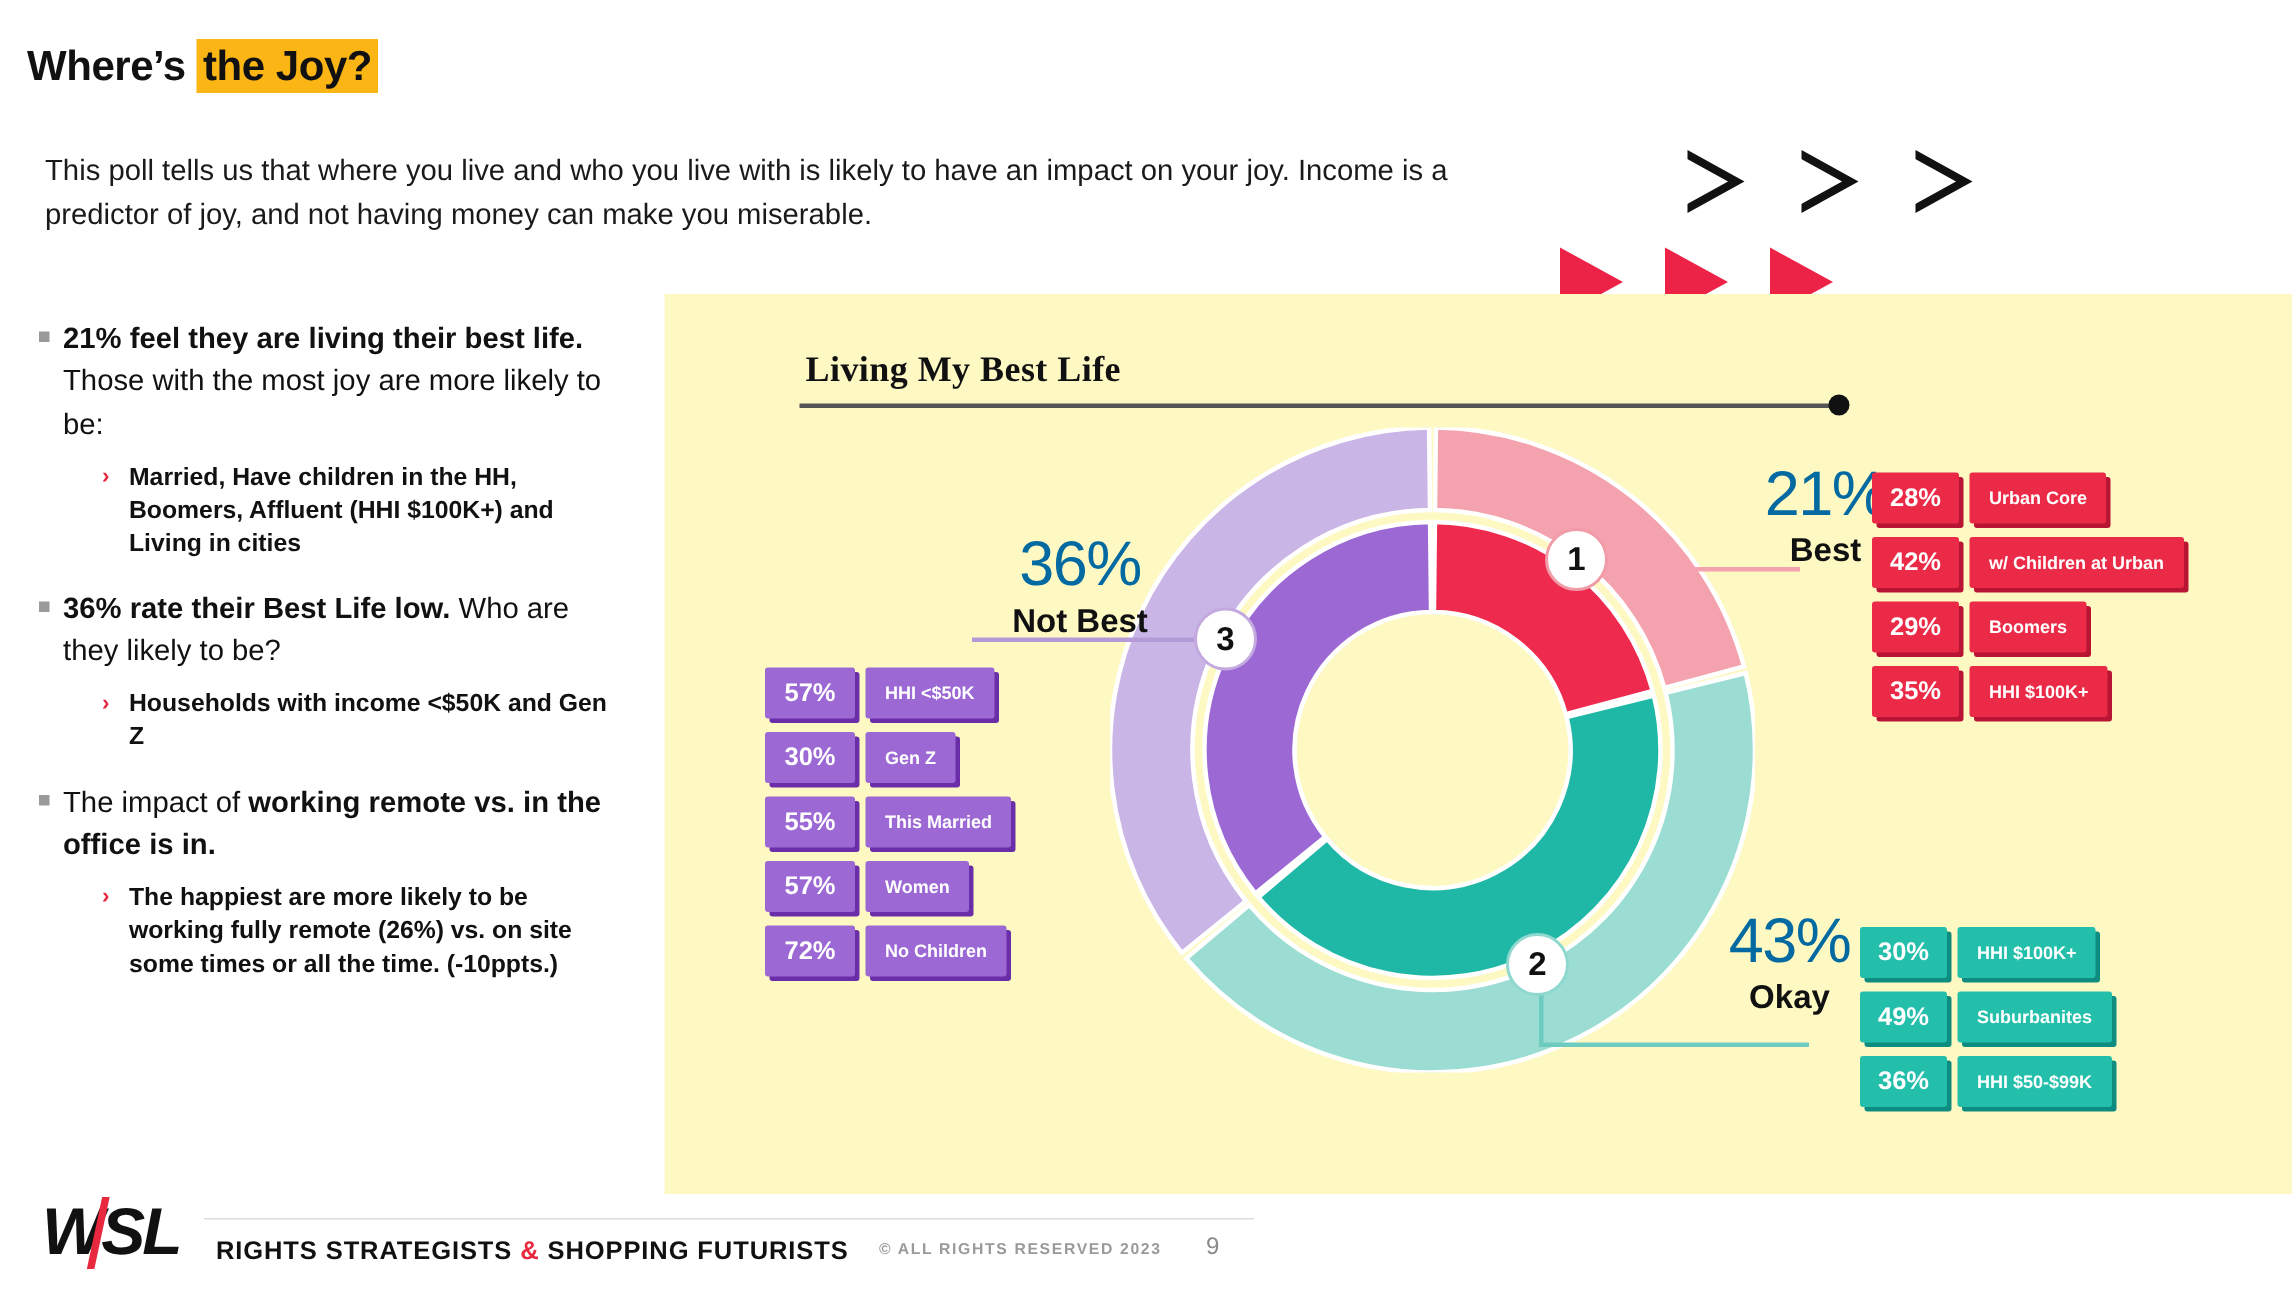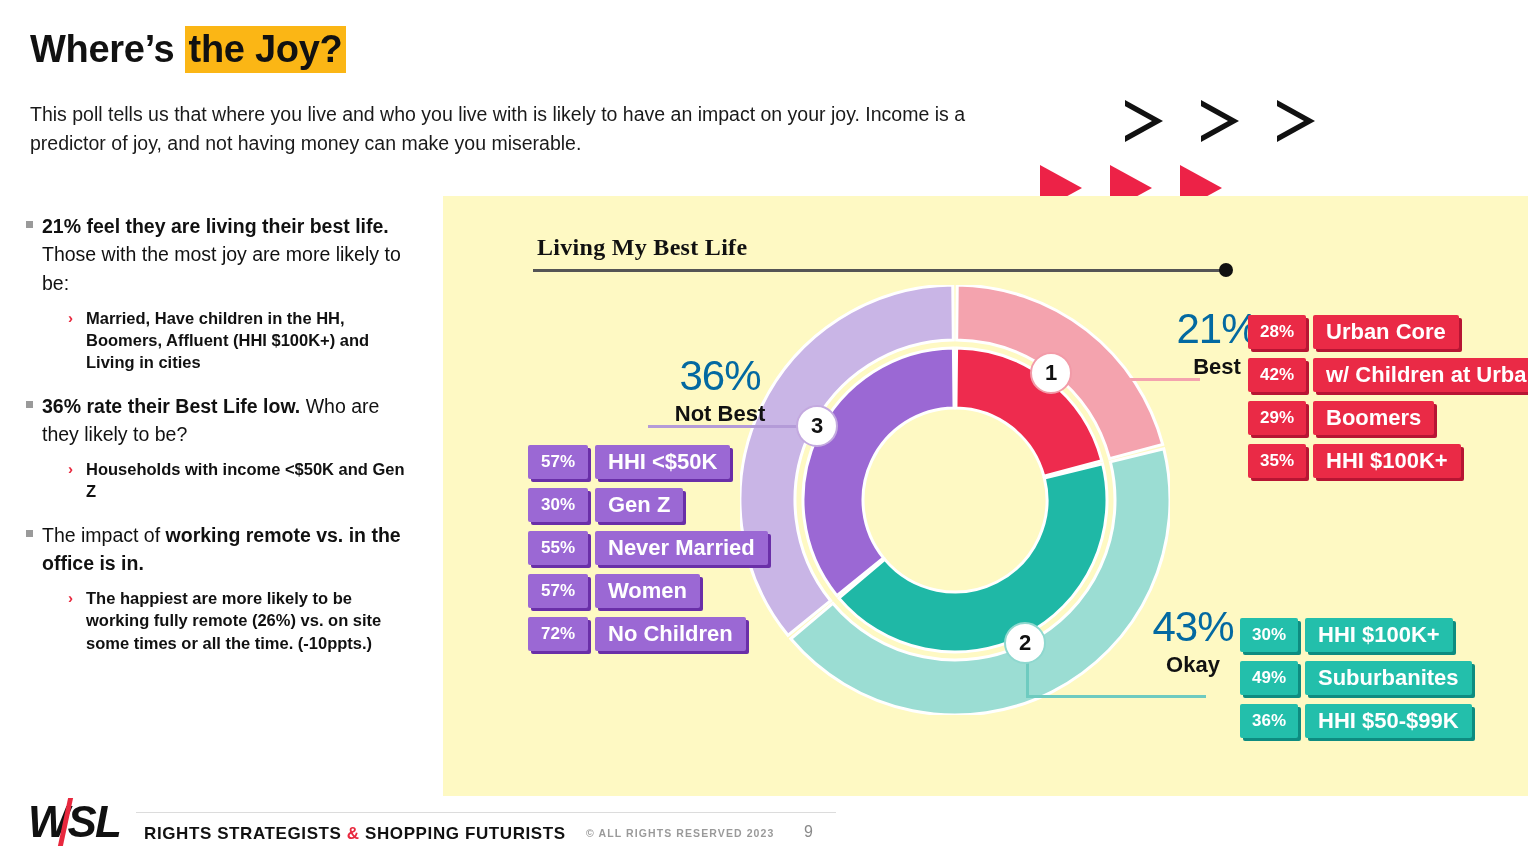--- a/index.html
+++ b/index.html
@@ -8,22 +8,22 @@
     font-family: "Liberation Sans", sans-serif;
     background: #ffffff;
     position: relative;
     overflow: hidden;
     color: #111111;
   }
 
   
   #slide-title {
     position: absolute;
-    left: 30px; top: 28px;
-    font-size: 38px;
+    left: 18px; top: 28px;
+    font-size: 28px;
     font-weight: bold;
     letter-spacing: -0.3px;
     white-space: nowrap;
   }
   #slide-title .hl {
     background: #FBB615;
     padding: 2px 4px 3px 4px;
   }
   #slide-subtitle {
     position: absolute;
@@ -202,37 +202,37 @@
     height: 34px;
   }
   .pill.pct {
     justify-content: center;
     width: 58px;
     font-size: 17px;
     margin-right: 7px;
   }
   .pill.lbl {
     padding: 0 13px;
-    font-size: 22px;
+    font-size: 12px;
   }
 
   
   #legend-best { left: 1248px; top: 315px; }
   #legend-best .pill {
     background: #EA2A46;
     box-shadow: 3px 3px 0 #B71533;
   }
   
   #legend-okay { left: 1240px; top: 618px; }
   #legend-okay .pill {
     background: #23BFAB;
     box-shadow: 3px 3px 0 #0E8C80;
   }
   
-  #legend-notbest { left: 528px; top: 445px; }
+  #legend-notbest { left: 510px; top: 445px; }
   #legend-notbest .pill {
     background: #9B68D4;
     box-shadow: 3px 3px 0 #6A2FA8;
   }
   #legend-notbest .pill.pct { width: 60px; }
 
   
   #footer-rule {
     position: absolute;
     left: 136px; top: 812px;
@@ -414,21 +414,21 @@
     <div class="pill-row">
       <div class="pill pct">57%</div>
       <div class="pill lbl">HHI &lt;$50K</div>
     </div>
     <div class="pill-row">
       <div class="pill pct">30%</div>
       <div class="pill lbl">Gen Z</div>
     </div>
     <div class="pill-row">
       <div class="pill pct">55%</div>
-      <div class="pill lbl">Never Married</div>
+      <div class="pill lbl">This Married</div>
     </div>
     <div class="pill-row">
       <div class="pill pct">57%</div>
       <div class="pill lbl">Women</div>
     </div>
     <div class="pill-row">
       <div class="pill pct">72%</div>
       <div class="pill lbl">No Children</div>
     </div>
   </div>

